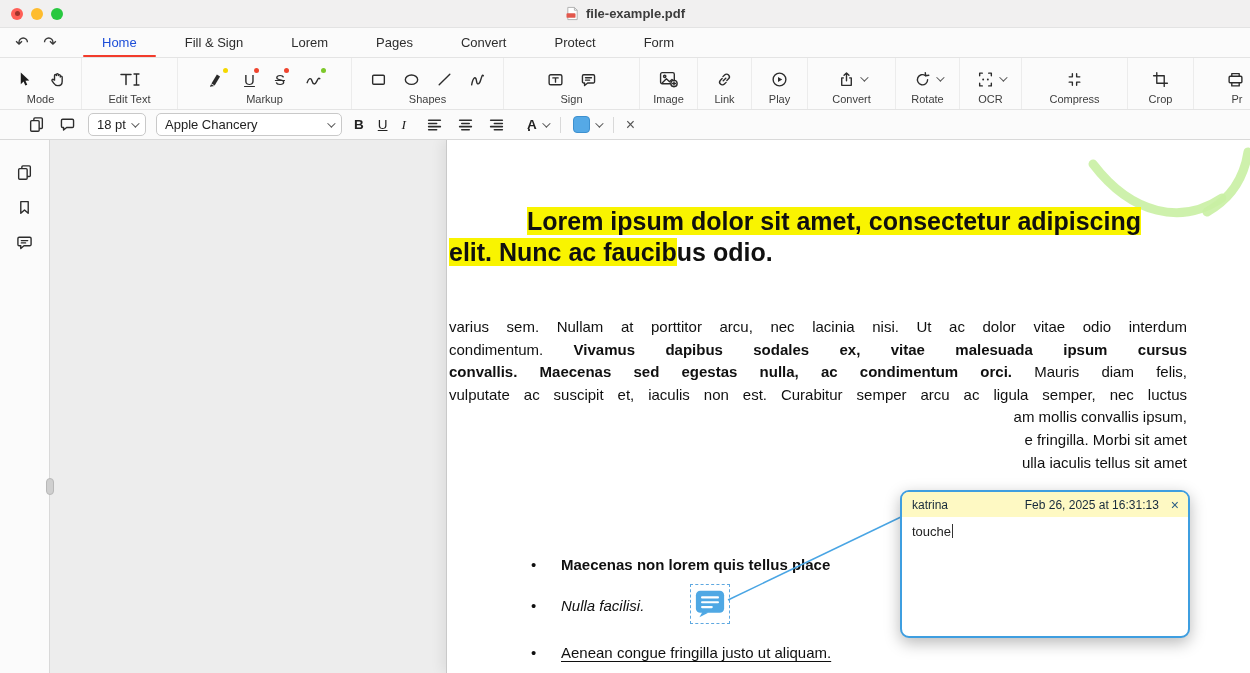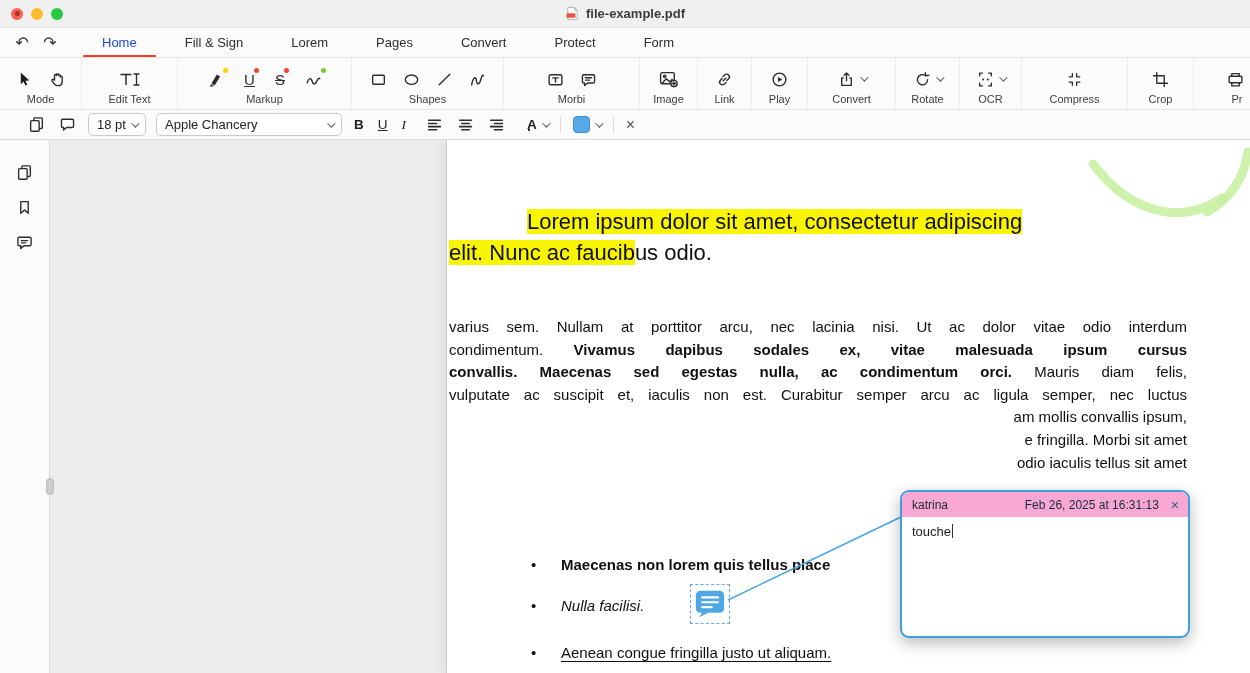--- a/index.html
+++ b/index.html
@@ -51,42 +51,42 @@
   
   .workarea { position:relative; height:533px; display:flex; background:#EDEDED; }
   .sidestrip { width:50px; background:#FBFBFB; border-right:1px solid #D9D9D9; display:flex; flex-direction:column; align-items:center; padding-top:24px; gap:15px; flex:0 0 auto; }
   .stripbtn { background:none; border:none; cursor:default; }
   .handle { position:absolute; left:46px; top:338px; width:8px; height:17px; border-radius:4px; background:#CFCFCF; border:1px solid #B8B8B8; z-index:4; }
   .canvas { position:relative; flex:1; overflow:hidden; }
   .page { position:absolute; left:397px; top:0; width:803px; height:533px; background:#fff; box-shadow:-1px 0 0 #C9C9C9, -5px 0 12px rgba(0,0,0,0.07); }
 
   
   .doc-block { position:absolute; left:2px; width:738px; color:#101010; }
-  .heading { top:66px; font-size:22px; font-weight:normal; line-height:31px; }
+  .heading { top:66px; font-size:25px; font-weight:bold; line-height:31px; }
   .heading .ind { padding-left:78px; }
   .hlt { background:#F9F400; }
   .para1 { top:176px; font-size:15px; line-height:22.6px; }
   .jline { text-align:justify; text-align-last:justify; }
   .fragline { text-align:right; }
   .red-ul { text-decoration:underline; text-decoration-color:#D93A2B; text-decoration-thickness:1.5px; text-underline-offset:3px; }
   .red-strike { text-decoration:line-through; text-decoration-color:#D93A2B; text-decoration-thickness:1.5px; }
   .b { font-weight:bold; }
   .para2 { top:363px; font-size:15px; line-height:22.6px; }
   .bullets { top:414px; font-size:15px; line-height:22.6px; }
   .brow { display:flex; padding-left:82px; }
   .brow.gap1 { margin-bottom:18px; } .brow.gap2 { margin-bottom:25px; }
   .bmark { width:30px; flex:0 0 auto; }
   .bt-bold { font-weight:bold; } .bt-italic { font-style:italic; } .bt-ul { text-decoration:underline; text-underline-offset:3px; }
 
   .overlay-svg { position:absolute; left:0; top:0; width:803px; height:533px; pointer-events:none; }
   .note-box { position:absolute; left:243px; top:444px; width:40px; height:40px; border:1.5px dashed #5FA8E0; display:flex; align-items:center; justify-content:center; background:transparent; cursor:default; z-index:3; }
 
   
   .popup { position:absolute; left:453px; top:350px; width:290px; height:148px; background:#fff; border:2px solid #3E9EE0; border-radius:9px; box-shadow:0 5px 16px rgba(0,0,0,0.28); overflow:hidden; z-index:5; }
-  .popup-header { height:25px; background:#f9a8d4; display:flex; align-items:center; padding:0 9px 0 10px; font-size:12px; color:#16293b; }
+  .popup-header { height:25px; background:#fef9c3; display:flex; align-items:center; padding:0 9px 0 10px; font-size:12px; color:#16293b; }
   .popup-author { flex:1; }
   .popup-time { margin-right:12px; }
   .popup-close { background:none; border:none; font-size:14px; color:#2B5D85; cursor:default; line-height:1; }
   .popup-body { padding:7px 10px; font-size:13px; color:#222; display:flex; align-items:flex-start; }
   .caret { width:1px; height:14px; background:#333; margin-left:1px; animation: blink 1.1s steps(1) infinite; }
   @keyframes blink { 50% { opacity:0; } }
 </style>
 </head>
 <body>
 
@@ -213,21 +213,21 @@
               <path d="M5.5 6.5 h5 M8 6.5 v4"></path>
             </svg>
         </button>
         <button class="rbtn">
           <svg class="st" viewBox="0 0 16 16">
               <path d="M3.5 3.5 h9 a1.2 1.2 0 0 1 1.2 1.2 v5.4 a1.2 1.2 0 0 1 -1.2 1.2 h-5.3 l-2.9 2.4 v-2.4 h-.8 a1.2 1.2 0 0 1 -1.2-1.2 V4.7 a1.2 1.2 0 0 1 1.2-1.2 z"></path>
               <path d="M5.2 6.4 h5.6 M5.2 8.6 h3.8"></path>
             </svg>
         </button>
       </div>
-      <div class="rlabel">Morbi</div>
+      <div class="rlabel">Sign</div>
     </div>
 
     <div class="rgroup" style="width:58px">
       <div class="ricons">
         <button class="rbtn">
           <svg class="st" viewBox="0 0 18 17" style="width:19px;height:18px">
               <rect x="1.5" y="2.5" width="13" height="10.5" rx="1.5"></rect>
               <circle cx="5.4" cy="6" r="1.1"></circle>
               <path d="M3 12.2 l4-4 3 3 2.3-2.3 2 2"></path>
               <circle cx="14.2" cy="12.8" r="3" fill="#FBFBFB"></circle>
@@ -425,21 +425,21 @@
           <div><span class="hlt">elit. Nunc ac faucib</span><span>us odio.</span></div>
         </div>
 
         <div class="doc-block para1">
           <div class="jline">varius sem. Nullam at porttitor arcu, nec lacinia nisi. Ut ac dolor vitae odio interdum</div>
           <div class="jline"><span>condimentum. </span><span class="b">Vivamus dapibus sodales ex, vitae malesuada ipsum cursus</span></div>
           <div class="jline"><span class="b">convallis. Maecenas sed egestas nulla, ac condimentum orci.</span><span> Mauris diam felis,</span></div>
           <div class="jline">vulputate ac suscipit et, iaculis non est. Curabitur semper arcu ac ligula semper, nec luctus</div>
           <div class="fragline">am mollis convallis ipsum,</div>
           <div class="fragline">e fringilla. Morbi sit amet</div>
-          <div class="fragline">odio iaculis tellus sit amet</div>
+          <div class="fragline">ulla iaculis tellus sit amet</div>
         </div>
 
 
         <div class="doc-block bullets">
           <div class="brow gap1">
             <span class="bmark">•</span>
             <span class="bt-bold">Maecenas non lorem quis tellus place</span>
           </div>
           <div class="brow gap2">
             <span class="bmark">•</span>

